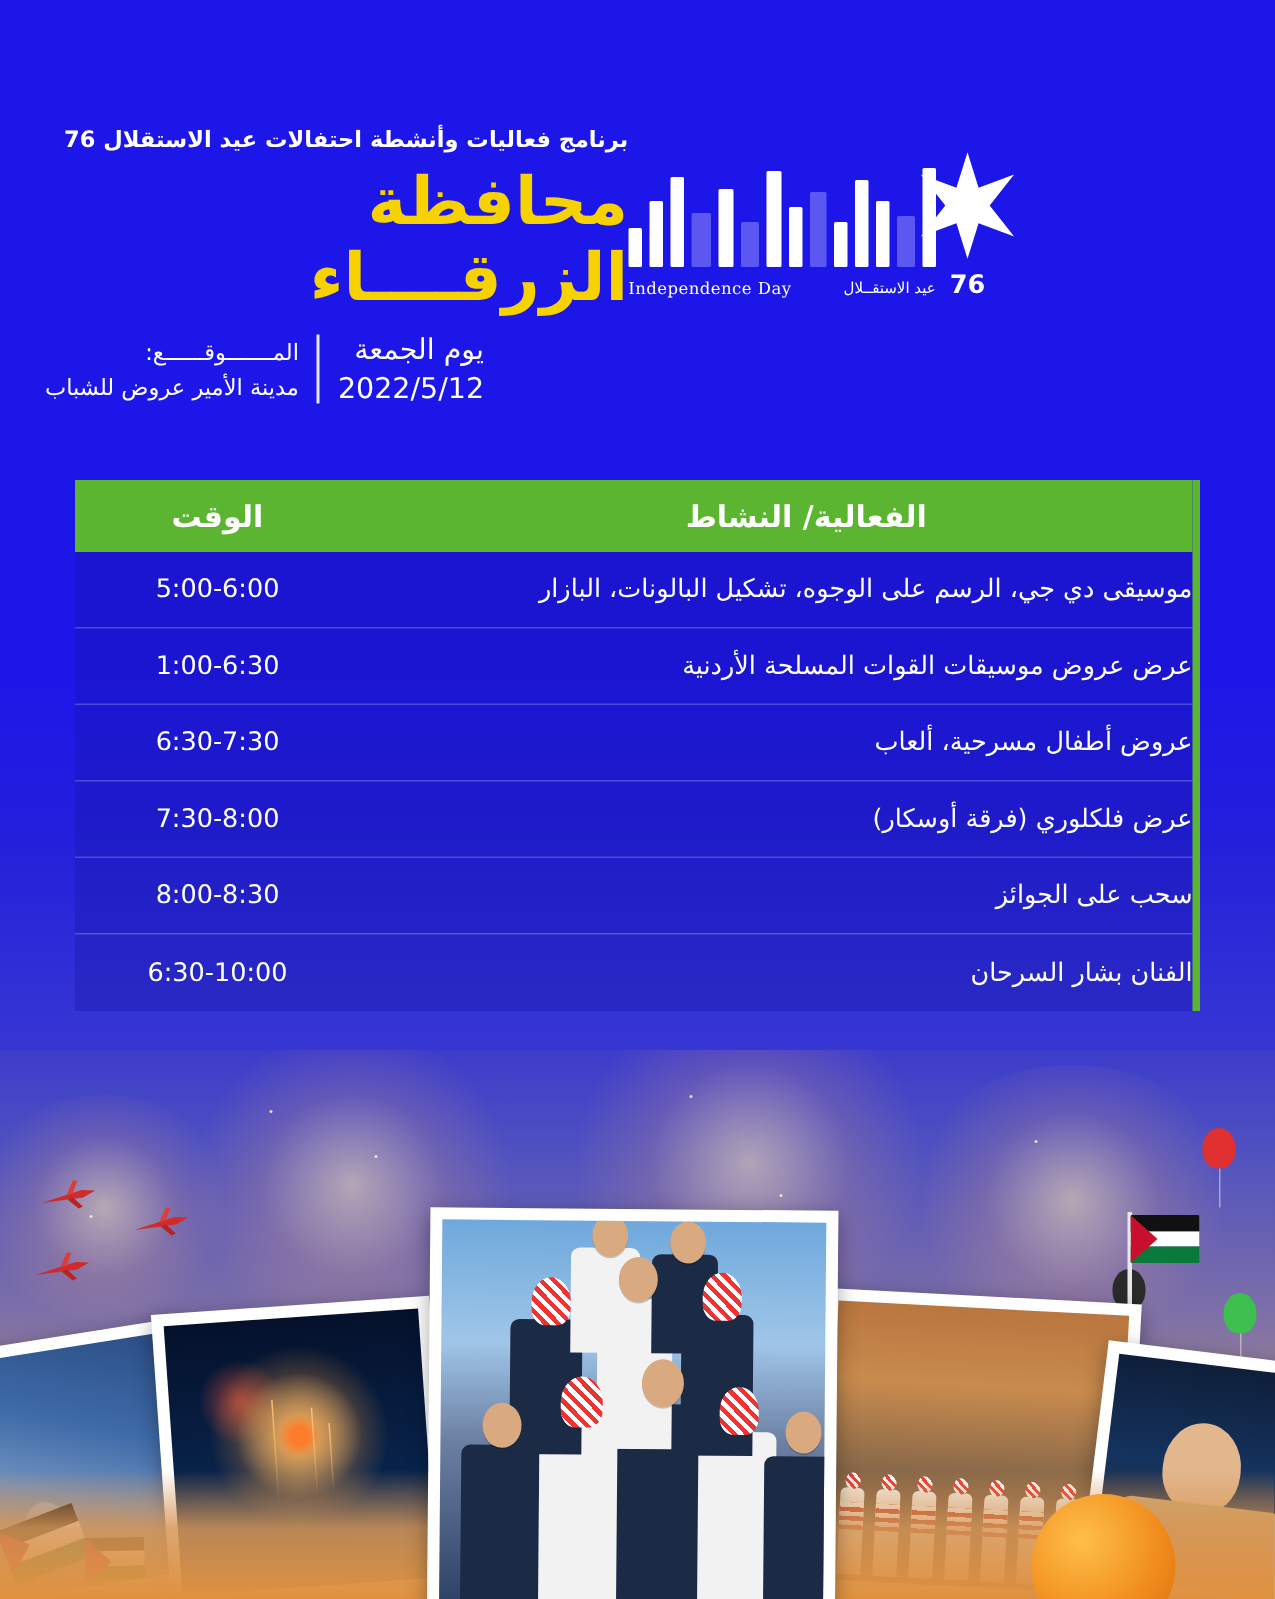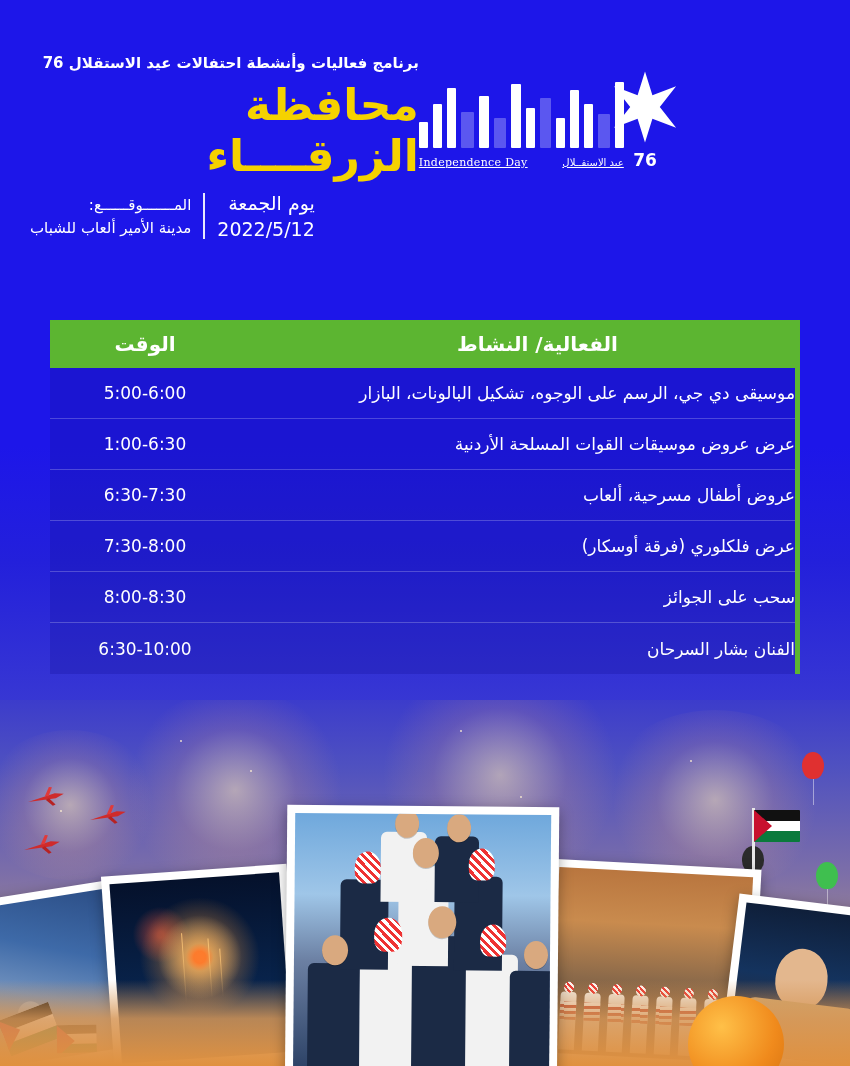--- a/index.html
+++ b/index.html
@@ -25,21 +25,21 @@
     position: absolute;
     top: 0; left: 0;
     width: 850px;
     height: 720px;
     background: linear-gradient(180deg, #1d16e9 0%, #1d16e9 62%, #2320db 78%, #3a3ad2 100%);
   }
 
   
   .header {
     position: absolute;
-    top: 42px; left: 0;
+    top: 72px; left: 0;
     width: 724px;
     height: 200px;
     display: flex;
     flex-direction: row-reverse;
     justify-content: space-between;
     align-items: flex-start;
     padding: 0 34px 0 30px;
   }
 
   .header-text {
@@ -121,21 +121,20 @@
   .logo-caption {
     position: absolute;
     left: 0; top: 88px;
     width: 205px;
     direction: ltr;
     display: flex;
     justify-content: space-between;
     align-items: center;
     color: #ffffff;
     font-size: 11px;
-    text-decoration: underline;
   }
   .logo-caption .en { font-family: "DejaVu Serif", "Liberation Serif", serif; letter-spacing: .3px; }
   .logo-caption .ar { font-size: 10px; letter-spacing: 1px; }
 
   .star-wrap {
     position: absolute;
     right: 8px; top: 2px;
     width: 74px; height: 110px;
     text-align: center;
   }
@@ -373,21 +372,21 @@
       <div class="kicker">برنامج فعاليات وأنشطة احتفالات عيد الاستقلال 76</div>
       <div class="gov-title">محافظة الزرقــــاء</div>
       <div class="subline">
         <div class="date">
           <span class="d1">يوم الجمعة</span>
           <span class="d2">2022/5/12</span>
         </div>
         <div class="divider"></div>
         <div class="loc">
           <div class="loc-label">المـــــــوقــــــع:</div>
-          <div class="loc-value">مدينة الأمير ألعاب للشباب</div>
+          <div class="loc-value">مدينة الأمير عروض للشباب</div>
         </div>
       </div>
     </div>
 
     <div class="logo">
       <div class="bars">
         <i style="width:10px;height:26px"></i>
         <i style="width:10px;height:44px"></i>
         <i style="width:10px;height:60px"></i>
         <i class="dim" style="width:14px;height:36px"></i>

